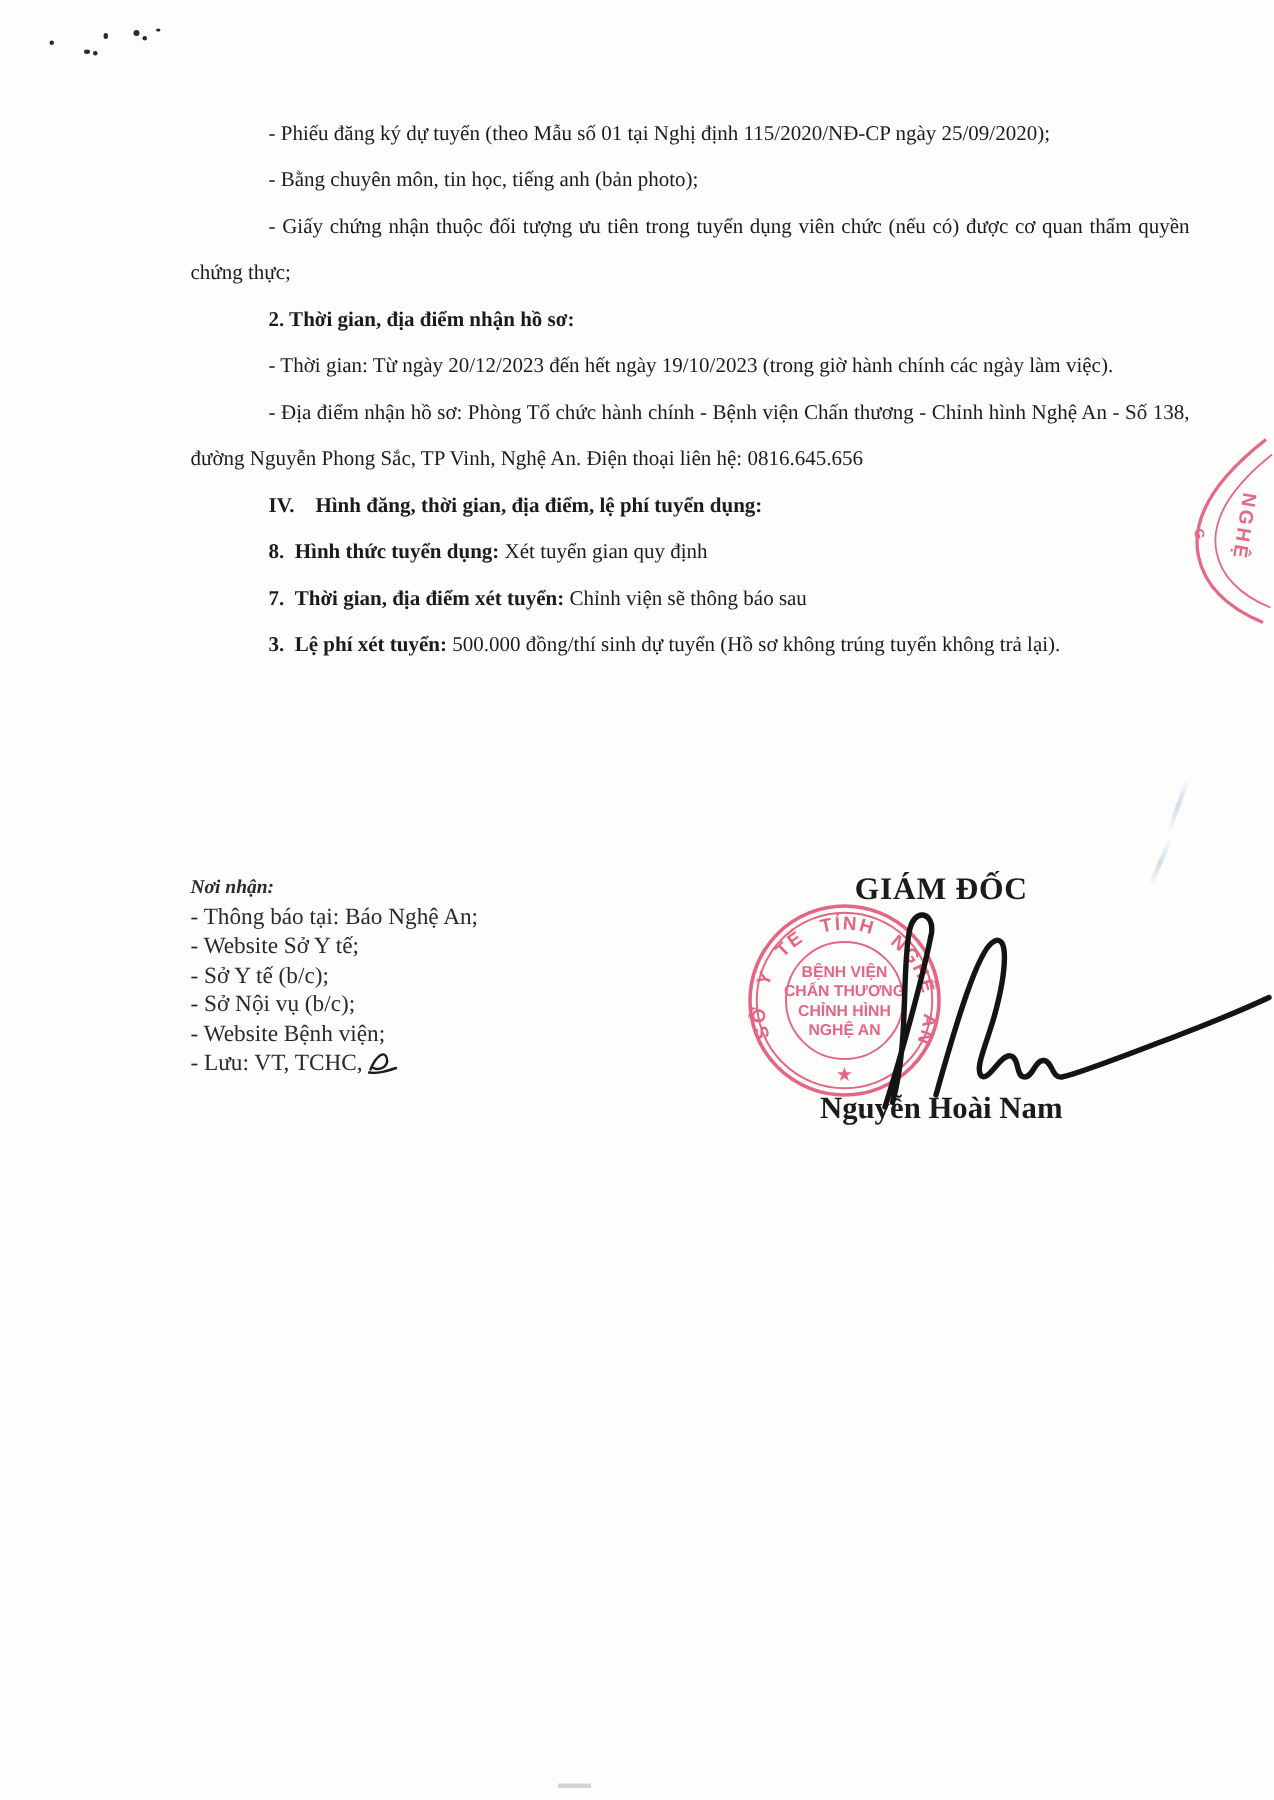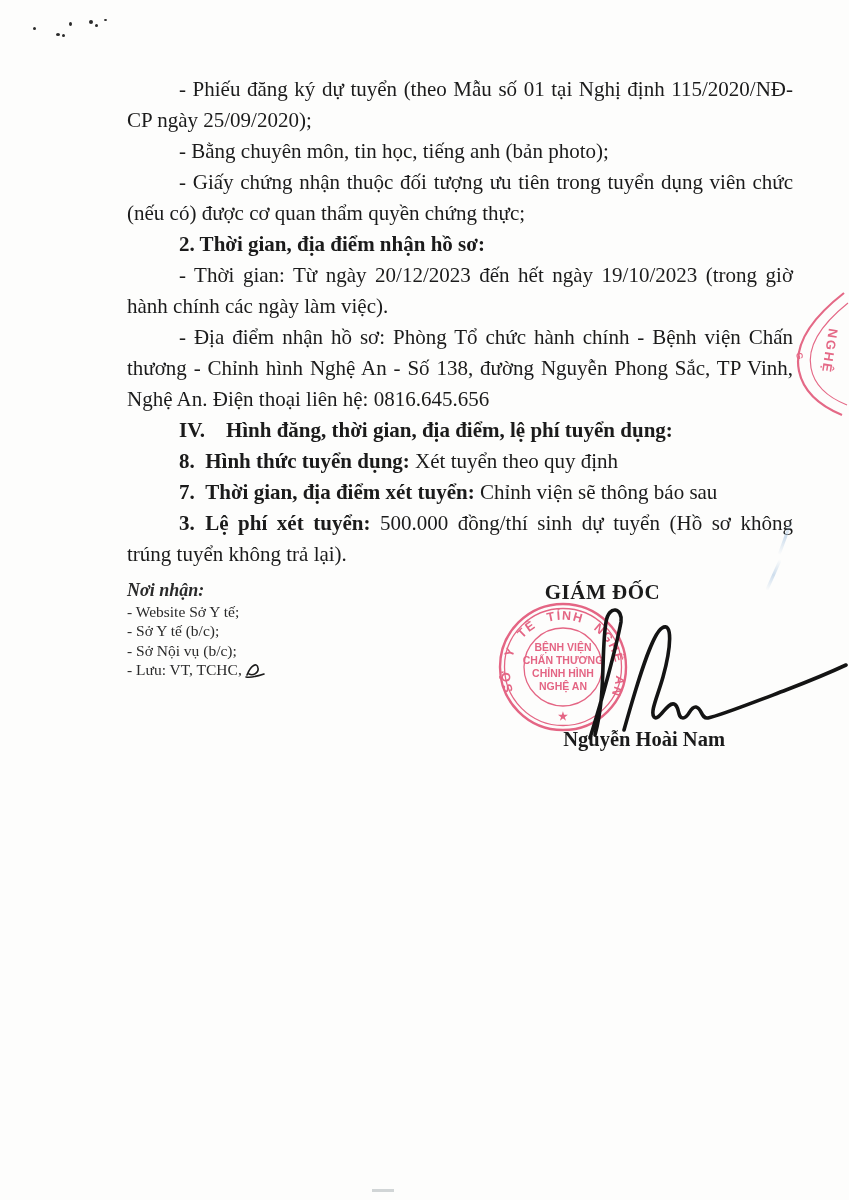--- a/index.html
+++ b/index.html
@@ -4,35 +4,35 @@
 <style>
   html,body{margin:0;padding:0;background:#ffffff;}
   .page{
     position:relative;width:849px;height:1200px;background:#fdfdfc;
     font-family:"Liberation Serif","DejaVu Serif",serif;color:#1b1b1b;
     overflow:hidden;
   }
   
   .body-text{
     position:absolute;left:127px;top:74px;width:666px;
-    font-size:21px;line-height:31px;text-align:justify;
+    font-size:14px;line-height:31px;text-align:justify;
   }
   .para{margin:0;text-indent:52px;}
   .para b{font-weight:bold;}
   
   .recipients{
     position:absolute;left:127px;top:581px;width:330px;
     font-size:15.5px;line-height:19.5px;color:#2a2a2a;
   }
-  .rec-title{font-weight:bold;font-style:italic;font-size:18px;margin-bottom:1px;}
+  .rec-title{font-weight:bold;font-style:italic;font-size:13px;margin-bottom:1px;}
   .rec-item{white-space:nowrap;}
-  .sign-block{position:absolute;left:480px;top:580px;width:245px;text-align:center;}
+  .sign-block{position:absolute;left:505px;top:580px;width:245px;text-align:center;}
   .sign-title{font-weight:bold;font-size:21px;letter-spacing:0.5px;}
   .sign-name{
-    position:absolute;left:0;top:148px;width:245px;text-align:right;
+    position:absolute;left:0;top:148px;width:245px;text-align:center;
     font-weight:bold;font-size:20.5px;
   }
   .stamp-svg{position:absolute;left:497px;top:601px;}
   .signature-svg{position:absolute;left:540px;top:600px;}
   .edge-stamp-svg{position:absolute;left:786px;top:291px;}
   .initials-svg{display:inline-block;vertical-align:-4px;margin-left:2px;}
   
   .speck{position:absolute;background:#2a2a2a;border-radius:50%;}
   .smudge{position:absolute;width:3px;border-radius:2px;opacity:.55;}
   .bottom-dash{position:absolute;left:372px;top:1189px;width:22px;height:3px;background:#c5cacc;opacity:.8;}
@@ -51,30 +51,32 @@
   <div class="speck" style="left:104px;top:19px;width:3px;height:2px;"></div>
 
   <div class="body-text">
     <p class="para"><span>- Phiếu đăng ký dự tuyển (theo Mẫu số 01 tại Nghị định 115/2020/NĐ-CP ngày 25/09/2020);</span></p>
     <p class="para"><span>- Bằng chuyên môn, tin học, tiếng anh (bản photo);</span></p>
     <p class="para"><span>- Giấy chứng nhận thuộc đối tượng ưu tiên trong tuyển dụng viên chức (nếu có) được cơ quan thẩm quyền chứng thực;</span></p>
     <p class="para"><b>2. Thời gian, địa điểm nhận hồ sơ:</b></p>
     <p class="para"><span>- Thời gian: Từ ngày 20/12/2023 đến hết ngày 19/10/2023 (trong giờ hành chính các ngày làm việc).</span></p>
     <p class="para"><span>- Địa điểm nhận hồ sơ: Phòng Tổ chức hành chính - Bệnh viện Chấn thương - Chỉnh hình Nghệ An - Số 138, đường Nguyễn Phong Sắc, TP Vinh, Nghệ An. Điện thoại liên hệ: 0816.645.656</span></p>
     <p class="para"><b>IV. Hình đăng, thời gian, địa điểm, lệ phí tuyển dụng:</b></p>
-    <p class="para"><b>8. Hình thức tuyển dụng: </b><span>Xét tuyển theo quy định</span></p>
+    <p class="para"><b>8. Hình thức tuyển dụng: </b><span>Xét tuyển gian quy định</span></p>
     <p class="para"><b>7. Thời gian, địa điểm xét tuyển: </b><span>Chỉnh viện sẽ thông báo sau</span></p>
     <p class="para"><b>3. Lệ phí xét tuyển: </b><span>500.000 đồng/thí sinh dự tuyển (Hồ sơ không trúng tuyển không trả lại).</span></p>
   </div>
 
   <div class="recipients">
     <div class="rec-title">Nơi nhận:</div>
+    <div class="rec-item">- Thông báo tại: Báo Nghệ An;</div>
     <div class="rec-item">- Website Sở Y tế;</div>
     <div class="rec-item">- Sở Y tế (b/c);</div>
     <div class="rec-item">- Sở Nội vụ (b/c);</div>
+    <div class="rec-item">- Website Bệnh viện;</div>
     <div class="rec-item"><span>- Lưu: VT, TCHC,</span><svg class="initials-svg" width="22" height="18" viewBox="0 0 22 18">
           <path d="M3 14 C 7 4, 13 1, 14 7 C 15 12, 9 15, 5 13 M 2 16 C 8 17, 14 15, 20 13" fill="none" stroke="#1b1b1b" stroke-width="1.6" stroke-linecap="round"></path>
         </svg></div>
   </div>
 
   <div class="sign-block">
     <div class="sign-title">GIÁM ĐỐC</div>
     <div class="sign-name">Nguyễn Hoài Nam</div>
   </div>
 

